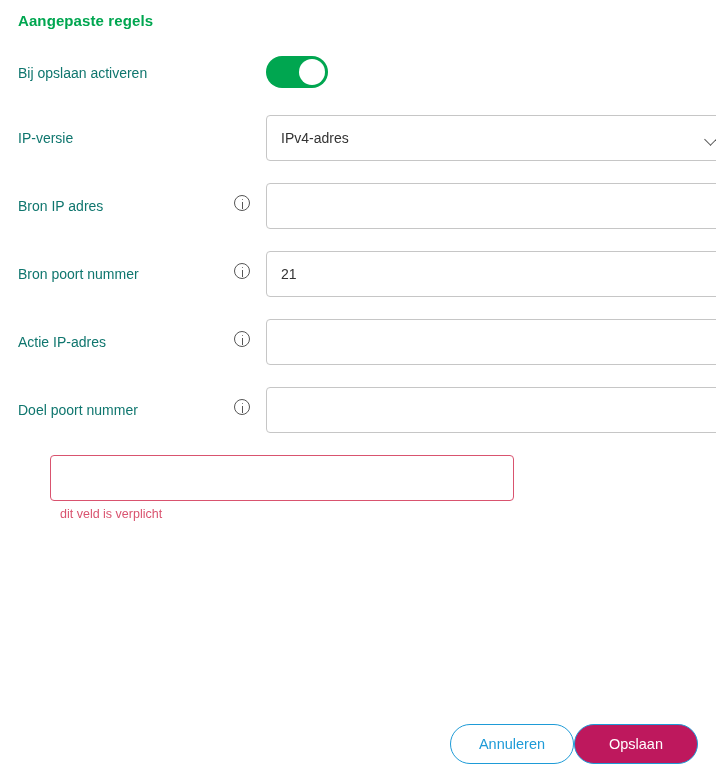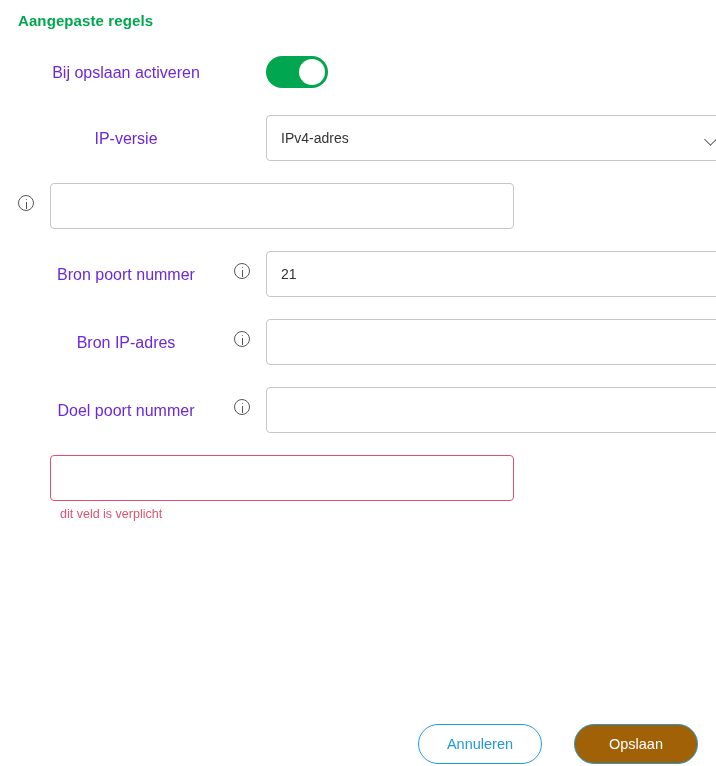--- a/index.html
+++ b/index.html
@@ -39,25 +39,24 @@
     margin-bottom: 16px;
   }
   .row.toggle-row {
     min-height: 44px;
     margin-bottom: 20px;
     align-items: center;
   }
   .label {
     width: 216px;
     flex: 0 0 216px;
-    font-size: 16px;
-    color: #6d28d9;
+    font-size: 14px;
+    color: #0f766e;
     padding-top: 14px;
     line-height: 1.3;
-    text-align: center;
   }
   .row.toggle-row .label {
     padding-top: 0;
   }
   .info-col {
     flex: 0 0 32px;
     width: 32px;
     display: flex;
     align-items: flex-start;
     justify-content: flex-start;
@@ -166,42 +165,42 @@
     height: 26px;
     border-radius: 50%;
     background: #ffffff;
   }
   .buttons {
     position: absolute;
     right: 18px;
     bottom: 14px;
     display: flex;
     align-items: center;
-    gap: 32px;
+    gap: 0;
   }
   .btn {
     box-sizing: border-box;
     height: 40px;
     min-width: 124px;
     border-radius: 20px;
     font-family: "Liberation Sans", sans-serif;
     font-size: 14.5px;
     cursor: pointer;
     display: inline-flex;
     align-items: center;
     justify-content: center;
     padding: 0 22px;
   }
   .btn-secondary {
     background: #ffffff;
     color: #1e9bd7;
     border: 1px solid #1e9bd7;
   }
   .btn-primary {
-    background: #a16207;
+    background: #be185d;
     color: #ffffff;
     border: 1px solid #1e9bd7;
   }
 </style>
 </head>
 <body>
 
 <div class="page">
 
   <h1 class="title">Aangepaste regels</h1>
@@ -224,40 +223,41 @@
       <div class="control">
         <div class="select-wrap">
           <input class="field" type="text" readonly="" value="IPv4-adres" style="">
           <span class="chevron"></span>
         </div>
       </div>
     </div>
 
 
     <div class="row">
+      <div class="label">Bron IP adres</div>
       <div class="info-col">
         <span class="info-icon"></span>
       </div>
       <div class="control">
         <input class="field" type="text" value="" style="">
       </div>
     </div>
 
     <div class="row">
       <div class="label">Bron poort nummer</div>
       <div class="info-col">
         <span class="info-icon"></span>
       </div>
       <div class="control">
         <input class="field" type="text" value="21" style="">
       </div>
     </div>
 
     <div class="row">
-      <div class="label">Bron IP-adres</div>
+      <div class="label">Actie IP-adres</div>
       <div class="info-col">
         <span class="info-icon"></span>
       </div>
       <div class="control">
         <input class="field" type="text" value="" style="">
       </div>
     </div>
 
     <div class="row">
       <div class="label">Doel poort nummer</div>

